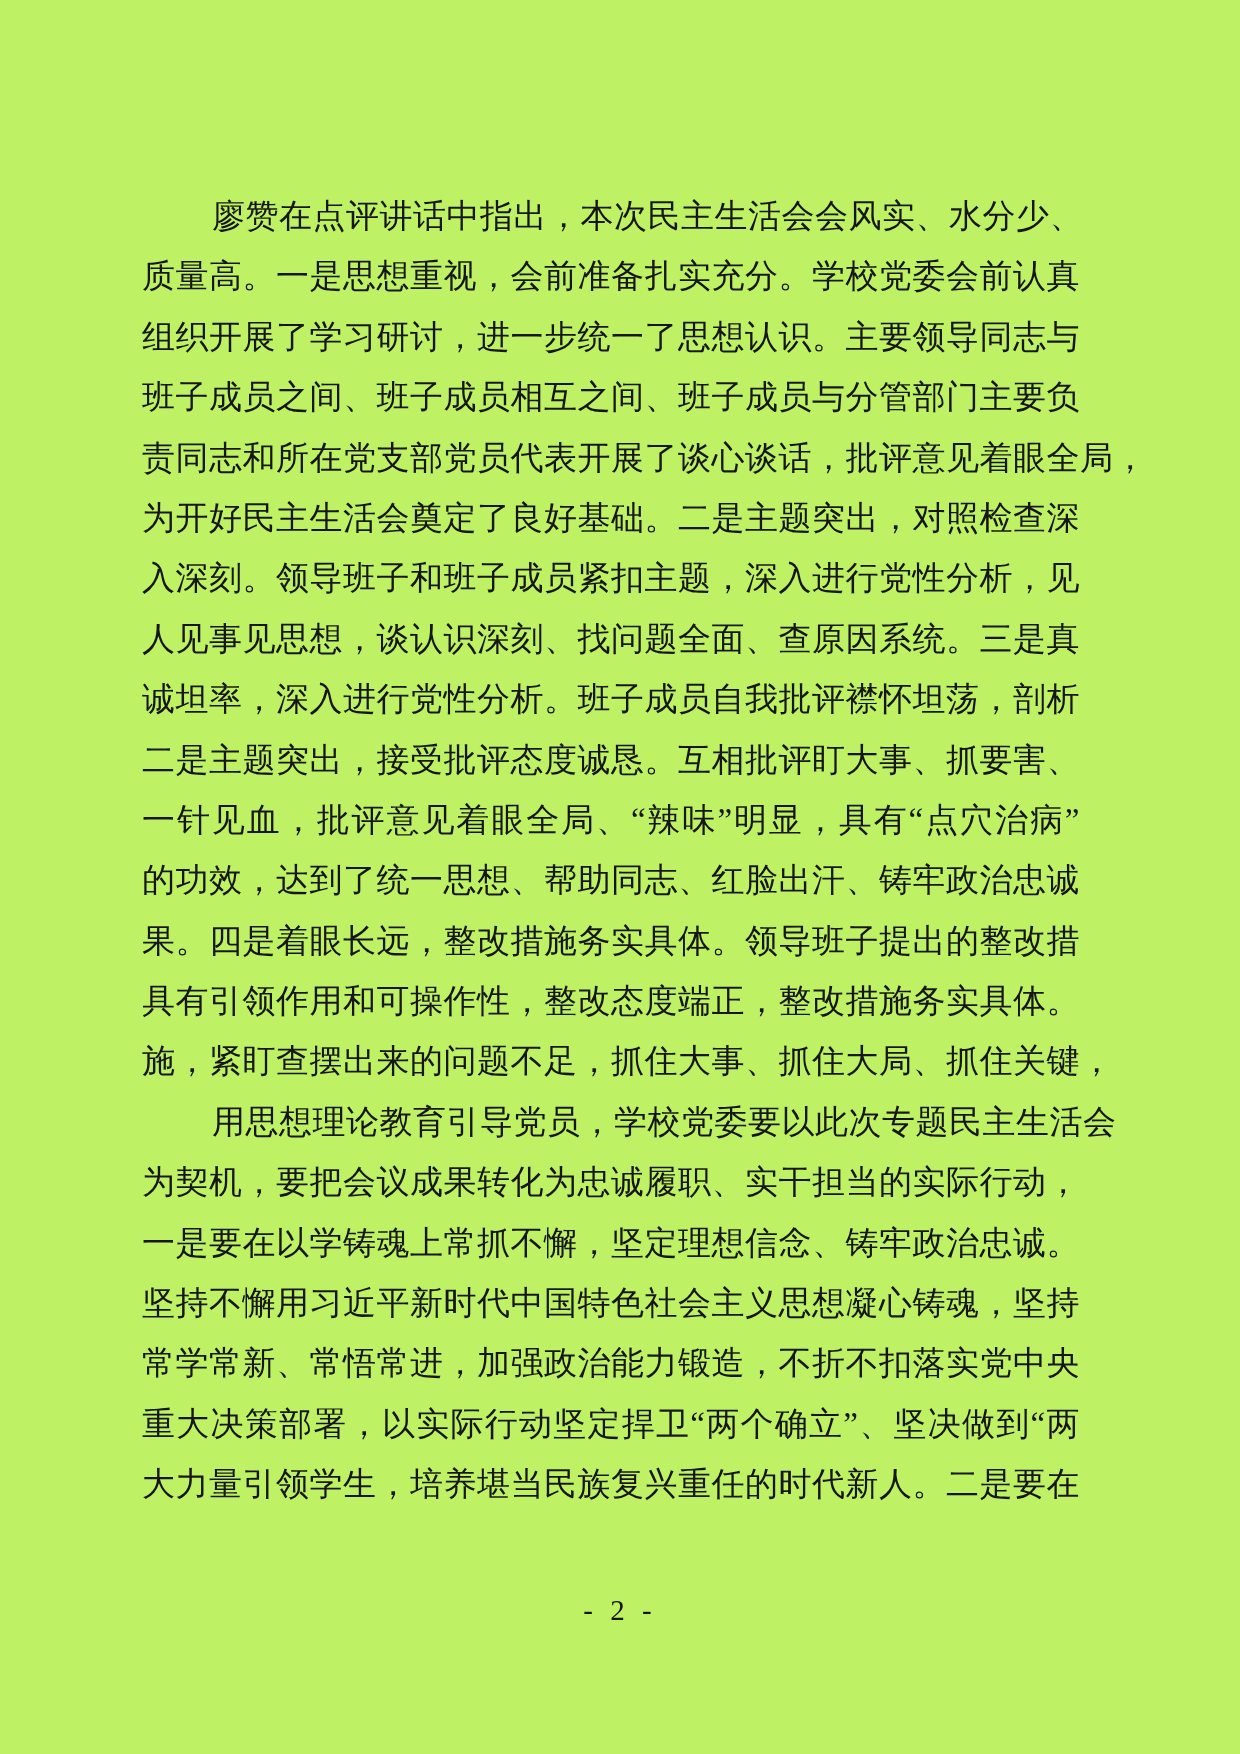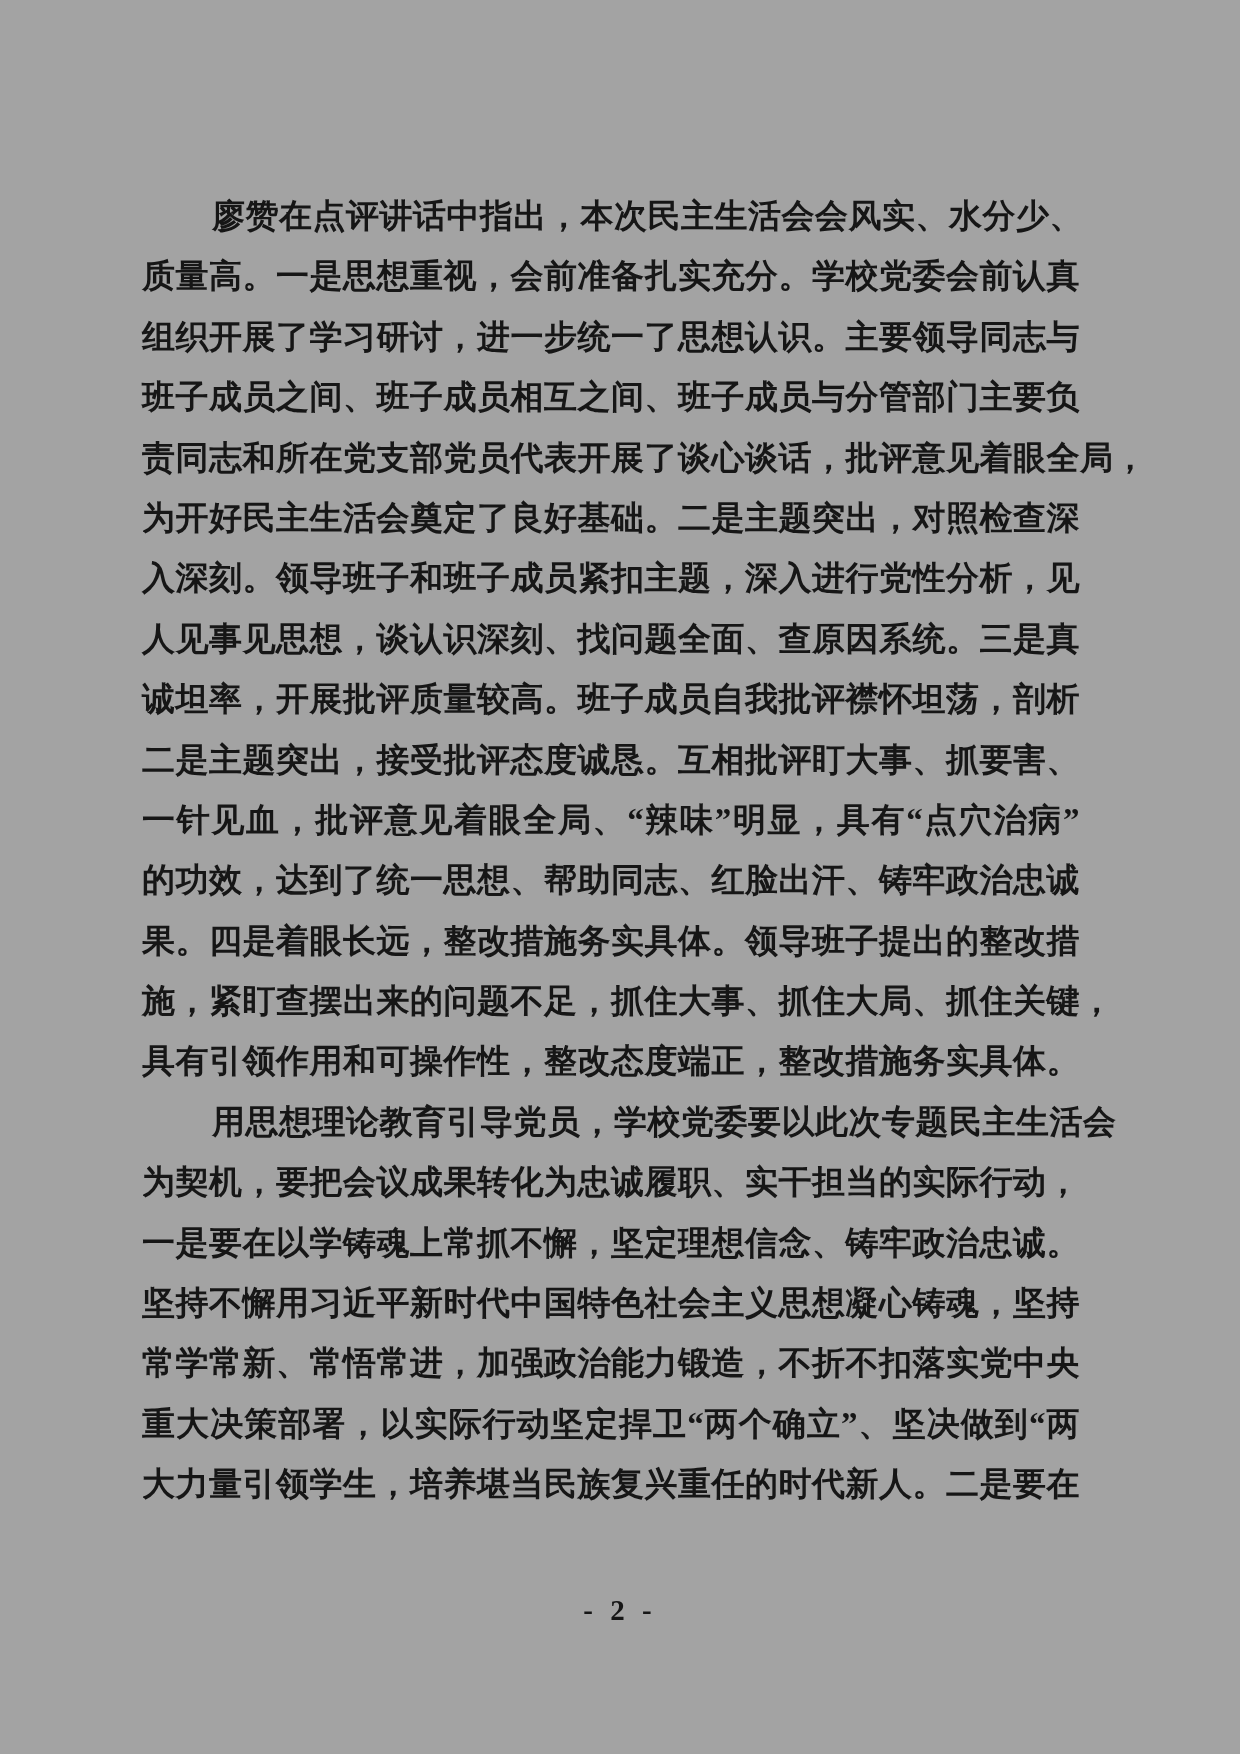--- a/index.html
+++ b/index.html
@@ -11,22 +11,21 @@
     height: 1754px;
     background: #ffffff;
     position: relative;
     overflow: hidden;
     font-family: "Liberation Serif", "DejaVu Serif", serif;
     color: #161616;
   }
   .page {
     position: absolute;
     inset: 0;
-    background: #a3a3a3;
-    font-weight: bold;
+    background: #bef264;
   }
   .content {
     position: absolute;
     left: 142px;
     top: 186px;
     width: 938px;
   }
   .paragraph {
     margin: 0;
     padding: 0;
@@ -64,27 +63,27 @@
   <div class="content">
       <div class="paragraph">
         <div class="line first">廖赞在点评讲话中指出，本次民主生活会会风实、水分少、</div>
         <div class="line">质量高。一是思想重视，会前准备扎实充分。学校党委会前认真</div>
         <div class="line">组织开展了学习研讨，进一步统一了思想认识。主要领导同志与</div>
         <div class="line">班子成员之间、班子成员相互之间、班子成员与分管部门主要负</div>
         <div class="line">责同志和所在党支部党员代表开展了谈心谈话，批评意见着眼全局，</div>
         <div class="line">为开好民主生活会奠定了良好基础。二是主题突出，对照检查深</div>
         <div class="line">入深刻。领导班子和班子成员紧扣主题，深入进行党性分析，见</div>
         <div class="line">人见事见思想，谈认识深刻、找问题全面、查原因系统。三是真</div>
-        <div class="line">诚坦率，开展批评质量较高。班子成员自我批评襟怀坦荡，剖析</div>
+        <div class="line">诚坦率，深入进行党性分析。班子成员自我批评襟怀坦荡，剖析</div>
         <div class="line">二是主题突出，接受批评态度诚恳。互相批评盯大事、抓要害、</div>
         <div class="line">一针见血，批评意见着眼全局、“辣味”明显，具有“点穴治病”</div>
         <div class="line">的功效，达到了统一思想、帮助同志、红脸出汗、铸牢政治忠诚</div>
         <div class="line">果。四是着眼长远，整改措施务实具体。领导班子提出的整改措</div>
+        <div class="line">具有引领作用和可操作性，整改态度端正，整改措施务实具体。</div>
         <div class="line">施，紧盯查摆出来的问题不足，抓住大事、抓住大局、抓住关键，</div>
-        <div class="line">具有引领作用和可操作性，整改态度端正，整改措施务实具体。</div>
       </div>
       <div class="paragraph">
         <div class="line first">用思想理论教育引导党员，学校党委要以此次专题民主生活会</div>
         <div class="line">为契机，要把会议成果转化为忠诚履职、实干担当的实际行动，</div>
         <div class="line">一是要在以学铸魂上常抓不懈，坚定理想信念、铸牢政治忠诚。</div>
         <div class="line">坚持不懈用习近平新时代中国特色社会主义思想凝心铸魂，坚持</div>
         <div class="line">常学常新、常悟常进，加强政治能力锻造，不折不扣落实党中央</div>
         <div class="line">重大决策部署，以实际行动坚定捍卫“两个确立”、坚决做到“两</div>
         <div class="line">大力量引领学生，培养堪当民族复兴重任的时代新人。二是要在</div>
       </div>

